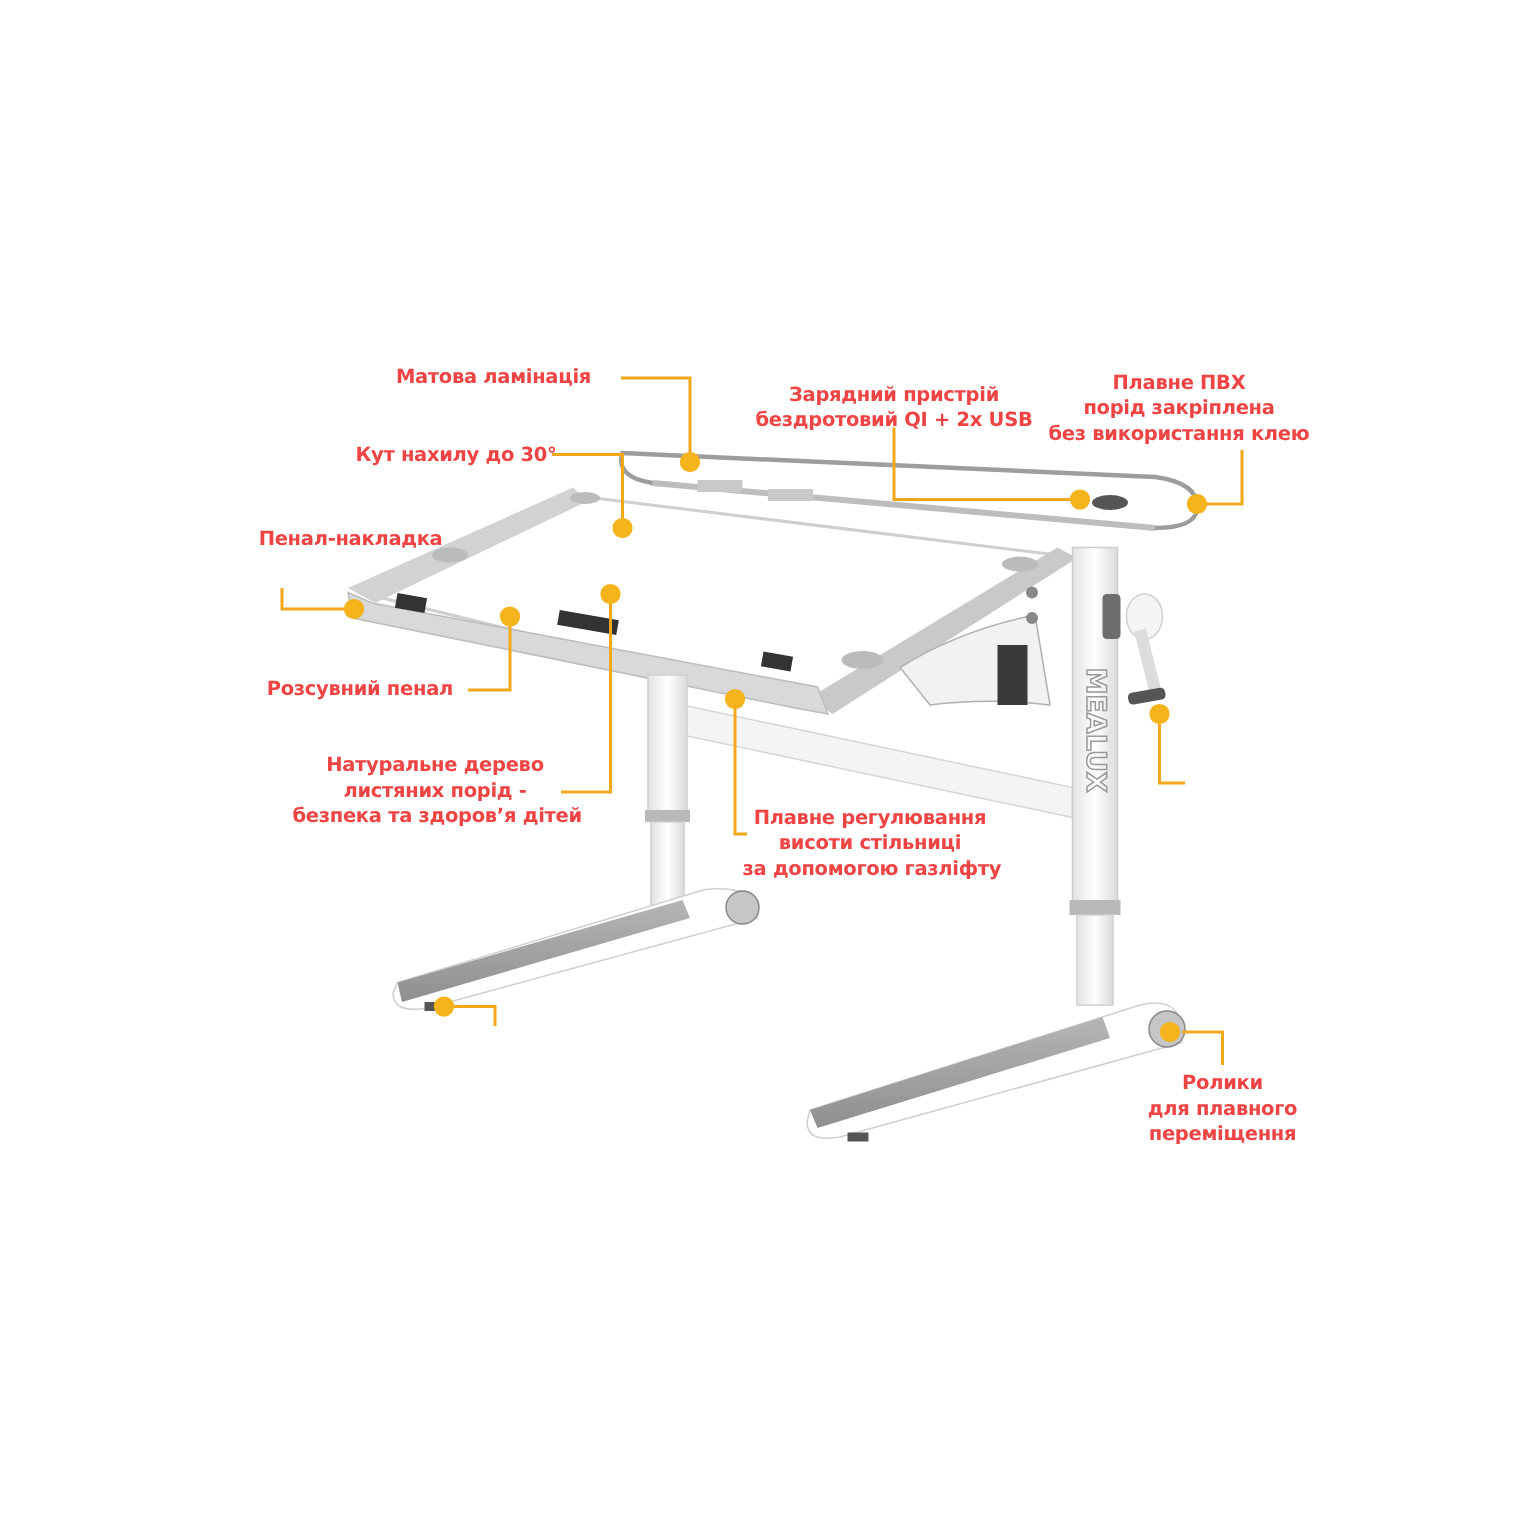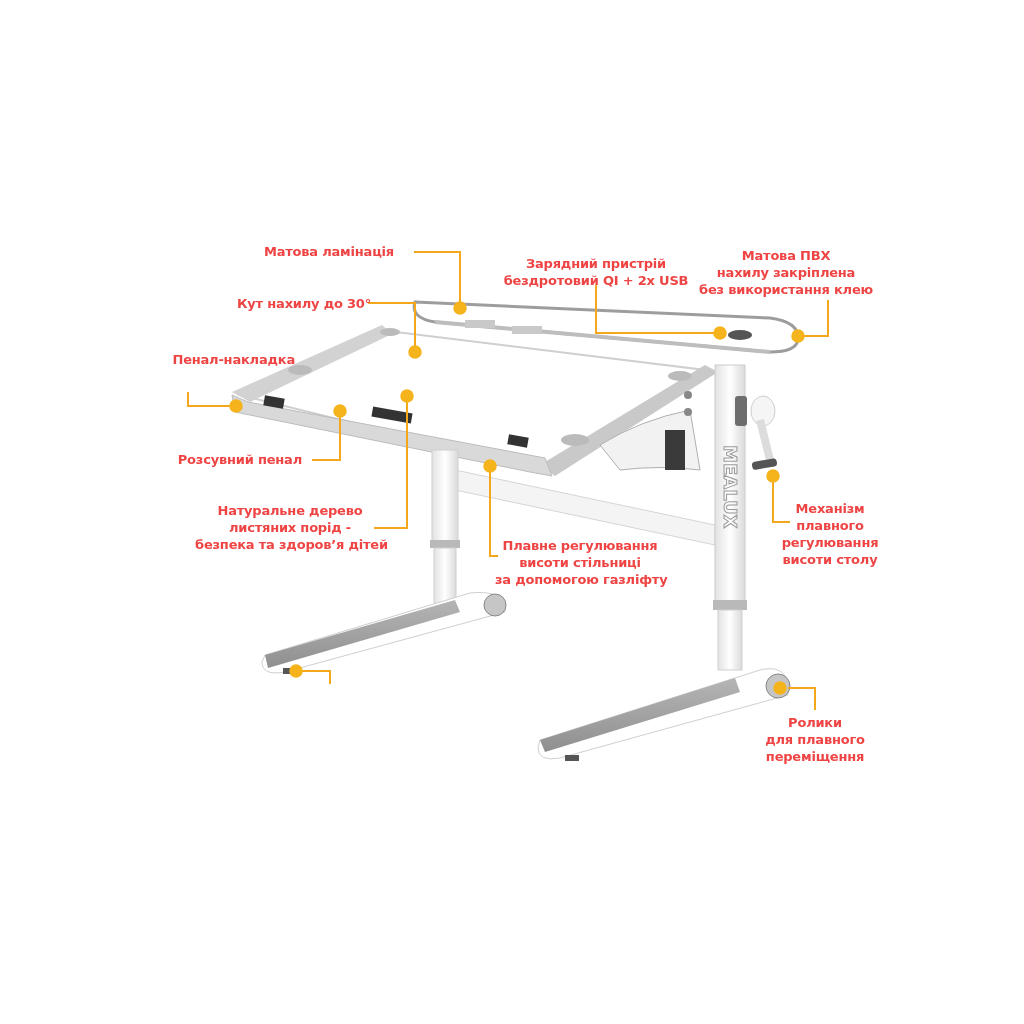--- a/index.html
+++ b/index.html
@@ -138,33 +138,27 @@
   <div class="label" style="left:195px; top:502px; width:190px;">
     <span>Натуральне дерево</span>
     <span>листяних порід -</span>
     <span>безпека та здоров’я дітей</span>
   </div>
   <div class="label" style="left:496px; top:243px; width:200px;margin-top:12px;">
     <span>Зарядний пристрій</span>
     <span>бездротовий QI + 2x USB</span>
   </div>
   <div class="label" style="left:696px; top:247px; width:180px;">
-    <span>Матова ПВХ</span>
-    <span>нахилу закріплена</span>
+    <span>Плавне ПВХ</span>
+    <span>порід закріплена</span>
     <span>без використання клею</span>
   </div>
   <div class="label" style="left:495px; top:537px; width:170px;">
     <span>Плавне регулювання</span>
     <span>висоти стільниці</span>
     <span>за допомогою газліфту</span>
-  </div>
-  <div class="label" style="left:775px; top:500px; width:110px;">
-    <span>Механізм</span>
-    <span>плавного</span>
-    <span>регулювання</span>
-    <span>висоти столу</span>
   </div>
   <div class="label" style="left:760px; top:714px; width:110px;">
     <span>Ролики</span>
     <span>для плавного</span>
     <span>переміщення</span>
   </div>
 </div>
 
 </body></html>

